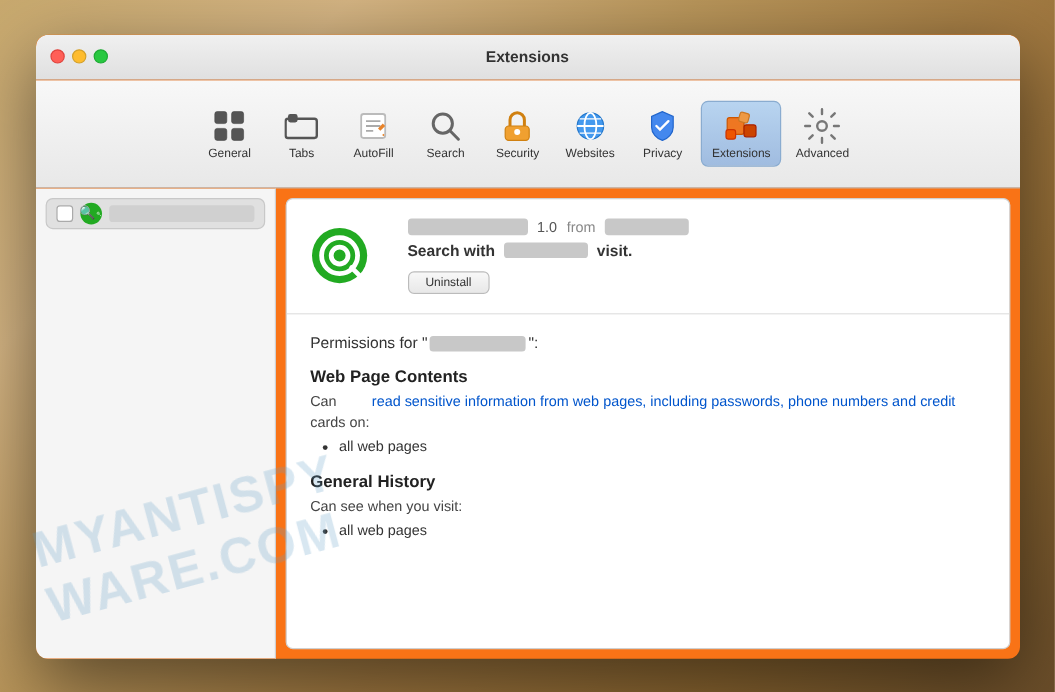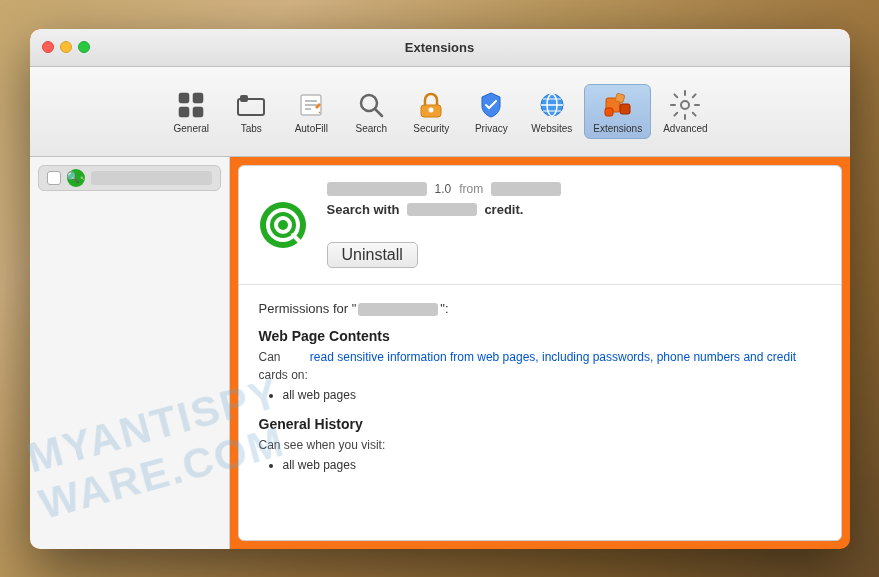--- a/index.html
+++ b/index.html
@@ -170,21 +170,21 @@
       border: 1px solid #d0d0d0;
       border-radius: 6px;
       overflow: hidden;
     }
 
     .extension-header {
       display: flex;
       align-items: center;
       padding: 16px 20px;
       border-bottom: 1px solid #e0e0e0;
-      gap: 20px;
+      gap: 33px;
     }
 
     .ext-info {
       flex: 1;
     }
 
     .ext-title-row {
       display: flex;
       align-items: center;
       gap: 8px;
@@ -222,24 +222,24 @@
       border-radius: 3px;
       vertical-align: middle;
       margin: 0 3px;
     }
 
     .uninstall-btn {
       padding: 3px 14px;
       background: linear-gradient(180deg, #f8f8f8 0%, #e8e8e8 100%);
       border: 1px solid #bbb;
       border-radius: 5px;
-      font-size: 16px;
+      font-size: 10px;
       color: #333;
       cursor: pointer;
-      margin-top: 24px;
+      margin-top: 8px;
       display: inline-block;
     }
 
     .permissions-area {
       padding: 16px 20px;
       flex: 1;
       overflow-y: auto;
     }
 
     .permissions-title {
@@ -368,39 +368,39 @@
           <rect x="4" y="14" width="20" height="12" rx="3" fill="#f0a030" stroke="#d08010" stroke-width="1"></rect>
           <path d="M8 14 V9 A6 6 0 0 1 20 9 V14" fill="none" stroke="#d08010" stroke-width="2.5"></path>
           <circle cx="14" cy="19" r="2.5" fill="#fff"></circle>
         </svg>
       </div>
       <span class="toolbar-label">Security</span>
     </div>
 
     <div class="toolbar-item">
       <div class="toolbar-icon">
-        <svg width="28" height="30" viewBox="0 0 28 30">
-          <path d="M14 3 L5 7 L5 16 C5 21 9 25.5 14 27 C19 25.5 23 21 23 16 L23 7 Z" fill="#4488ee" stroke="#2266cc" stroke-width="1"></path>
-          <path d="M9 15 L12 18 L19 11" stroke="white" stroke-width="2" fill="none" stroke-linecap="round"></path>
-        </svg>
-      </div>
-      <span class="toolbar-label">Privacy</span>
-    </div>
-
-    <div class="toolbar-item">
-      <div class="toolbar-icon">
         <svg width="28" height="28" viewBox="0 0 28 28">
           <circle cx="14" cy="14" r="11" fill="#4499ee" stroke="#2277cc" stroke-width="1"></circle>
           <ellipse cx="14" cy="14" rx="5" ry="11" fill="none" stroke="white" stroke-width="1.5"></ellipse>
           <line x1="3" y1="14" x2="25" y2="14" stroke="white" stroke-width="1.5"></line>
           <line x1="5" y1="8" x2="23" y2="8" stroke="white" stroke-width="1"></line>
           <line x1="5" y1="20" x2="23" y2="20" stroke="white" stroke-width="1"></line>
         </svg>
       </div>
       <span class="toolbar-label">Websites</span>
+    </div>
+
+    <div class="toolbar-item">
+      <div class="toolbar-icon">
+        <svg width="28" height="30" viewBox="0 0 28 30">
+          <path d="M14 3 L5 7 L5 16 C5 21 9 25.5 14 27 C19 25.5 23 21 23 16 L23 7 Z" fill="#4488ee" stroke="#2266cc" stroke-width="1"></path>
+          <path d="M9 15 L12 18 L19 11" stroke="white" stroke-width="2" fill="none" stroke-linecap="round"></path>
+        </svg>
+      </div>
+      <span class="toolbar-label">Privacy</span>
     </div>
 
     <div class="toolbar-item active">
       <div class="toolbar-icon">
         <svg width="32" height="30" viewBox="0 0 32 30">
           <rect x="4" y="8" width="14" height="14" rx="2" fill="#ee7722" stroke="#cc5500" stroke-width="1"></rect>
           <rect x="14" y="4" width="8" height="8" rx="2" fill="#ee9944" stroke="#cc7722" stroke-width="1" transform="rotate(15 18 8)"></rect>
           <rect x="18" y="14" width="10" height="10" rx="2" fill="#cc4400" stroke="#aa2200" stroke-width="1"></rect>
           <rect x="3" y="18" width="8" height="8" rx="2" fill="#ee5500" stroke="#cc3300" stroke-width="1"></rect>
         </svg>
@@ -450,21 +450,21 @@
         <div class="ext-info">
           <div class="ext-title-row">
             <div class="ext-name-blur"></div>
             <span class="ext-version">1.0</span>
             <span class="ext-from">from</span>
             <div class="ext-name-blur" style="width:70px;"></div>
           </div>
           <div>
             <span class="ext-desc">Search with</span>
             <span class="ext-desc-blur"></span>
-            <span class="ext-desc">credit.</span>
+            <span class="ext-desc">visit.</span>
           </div>
           <button class="uninstall-btn">Uninstall</button>
         </div>
       </div>
 
       <div class="permissions-area">
         <div class="permissions-title">
           <span>Permissions for "</span><span class="perm-blur"></span><span>":</span>
         </div>
 

